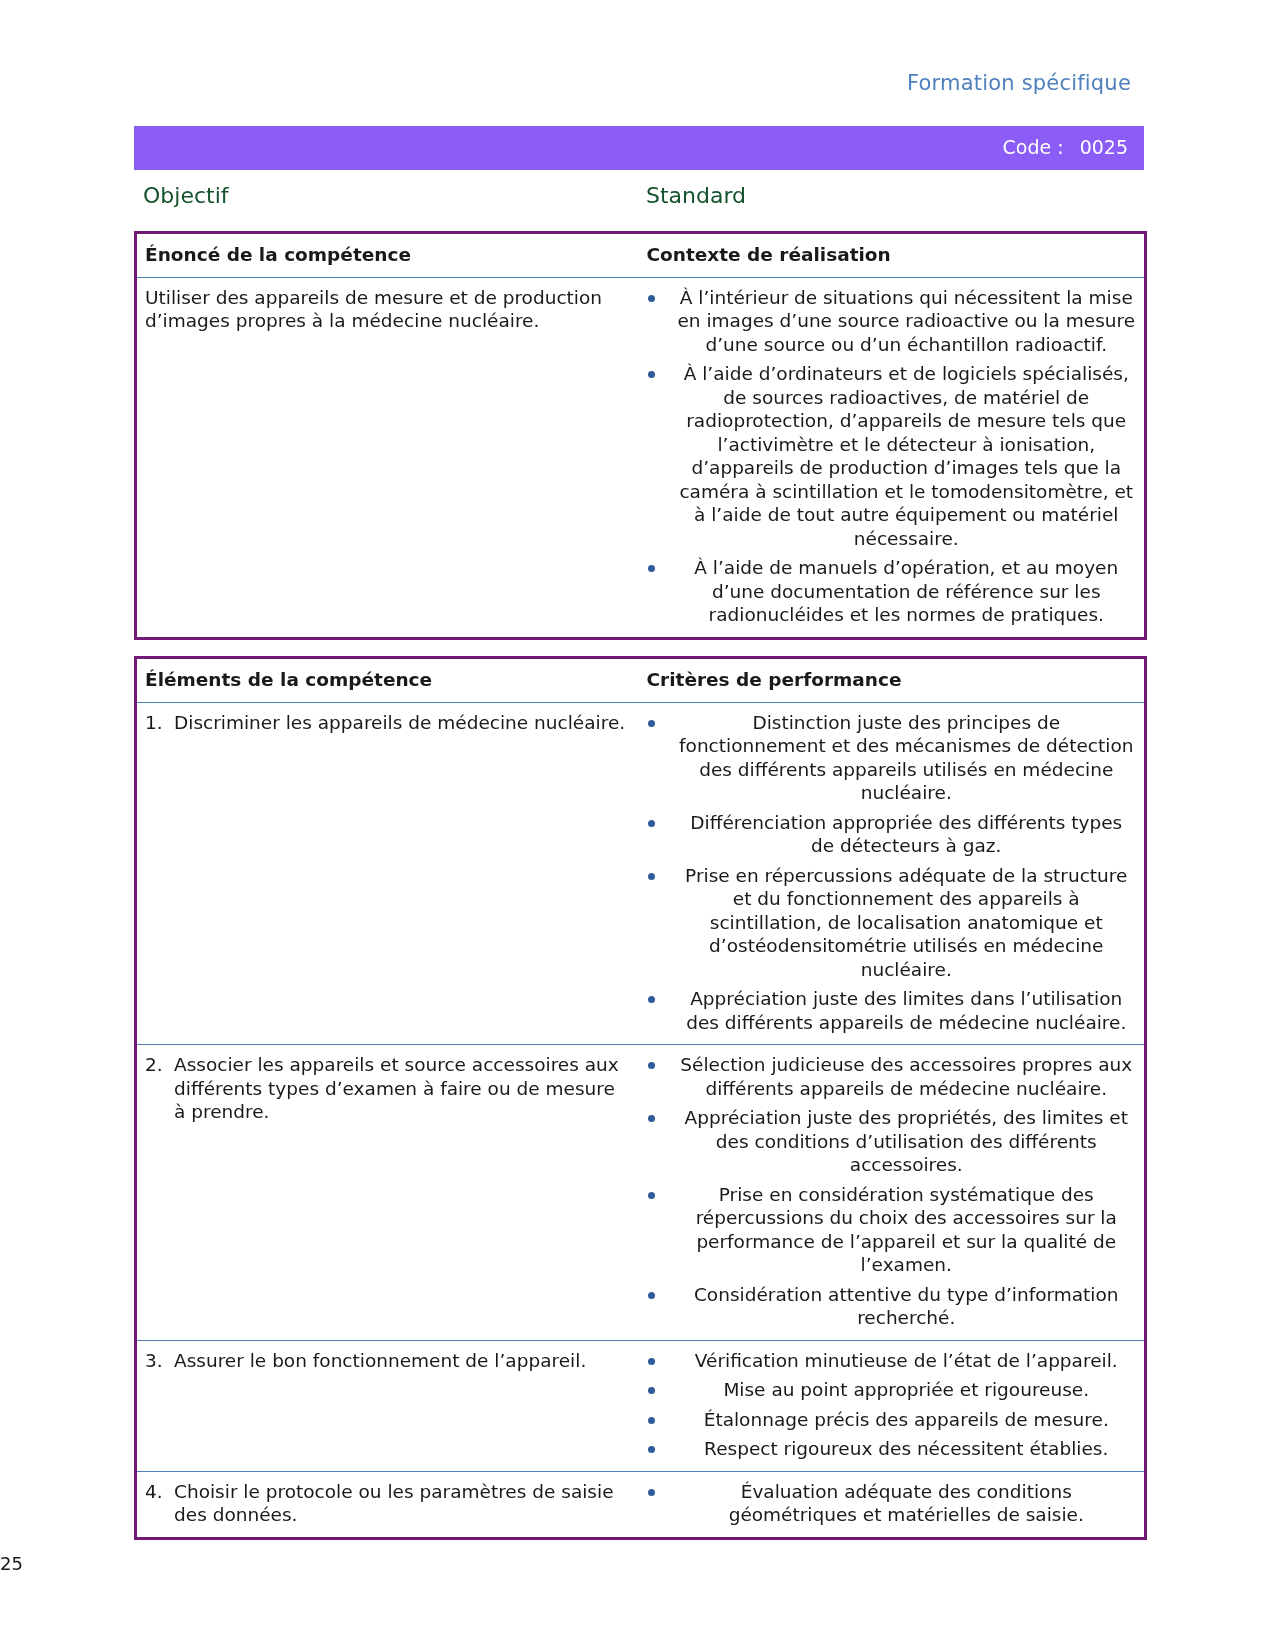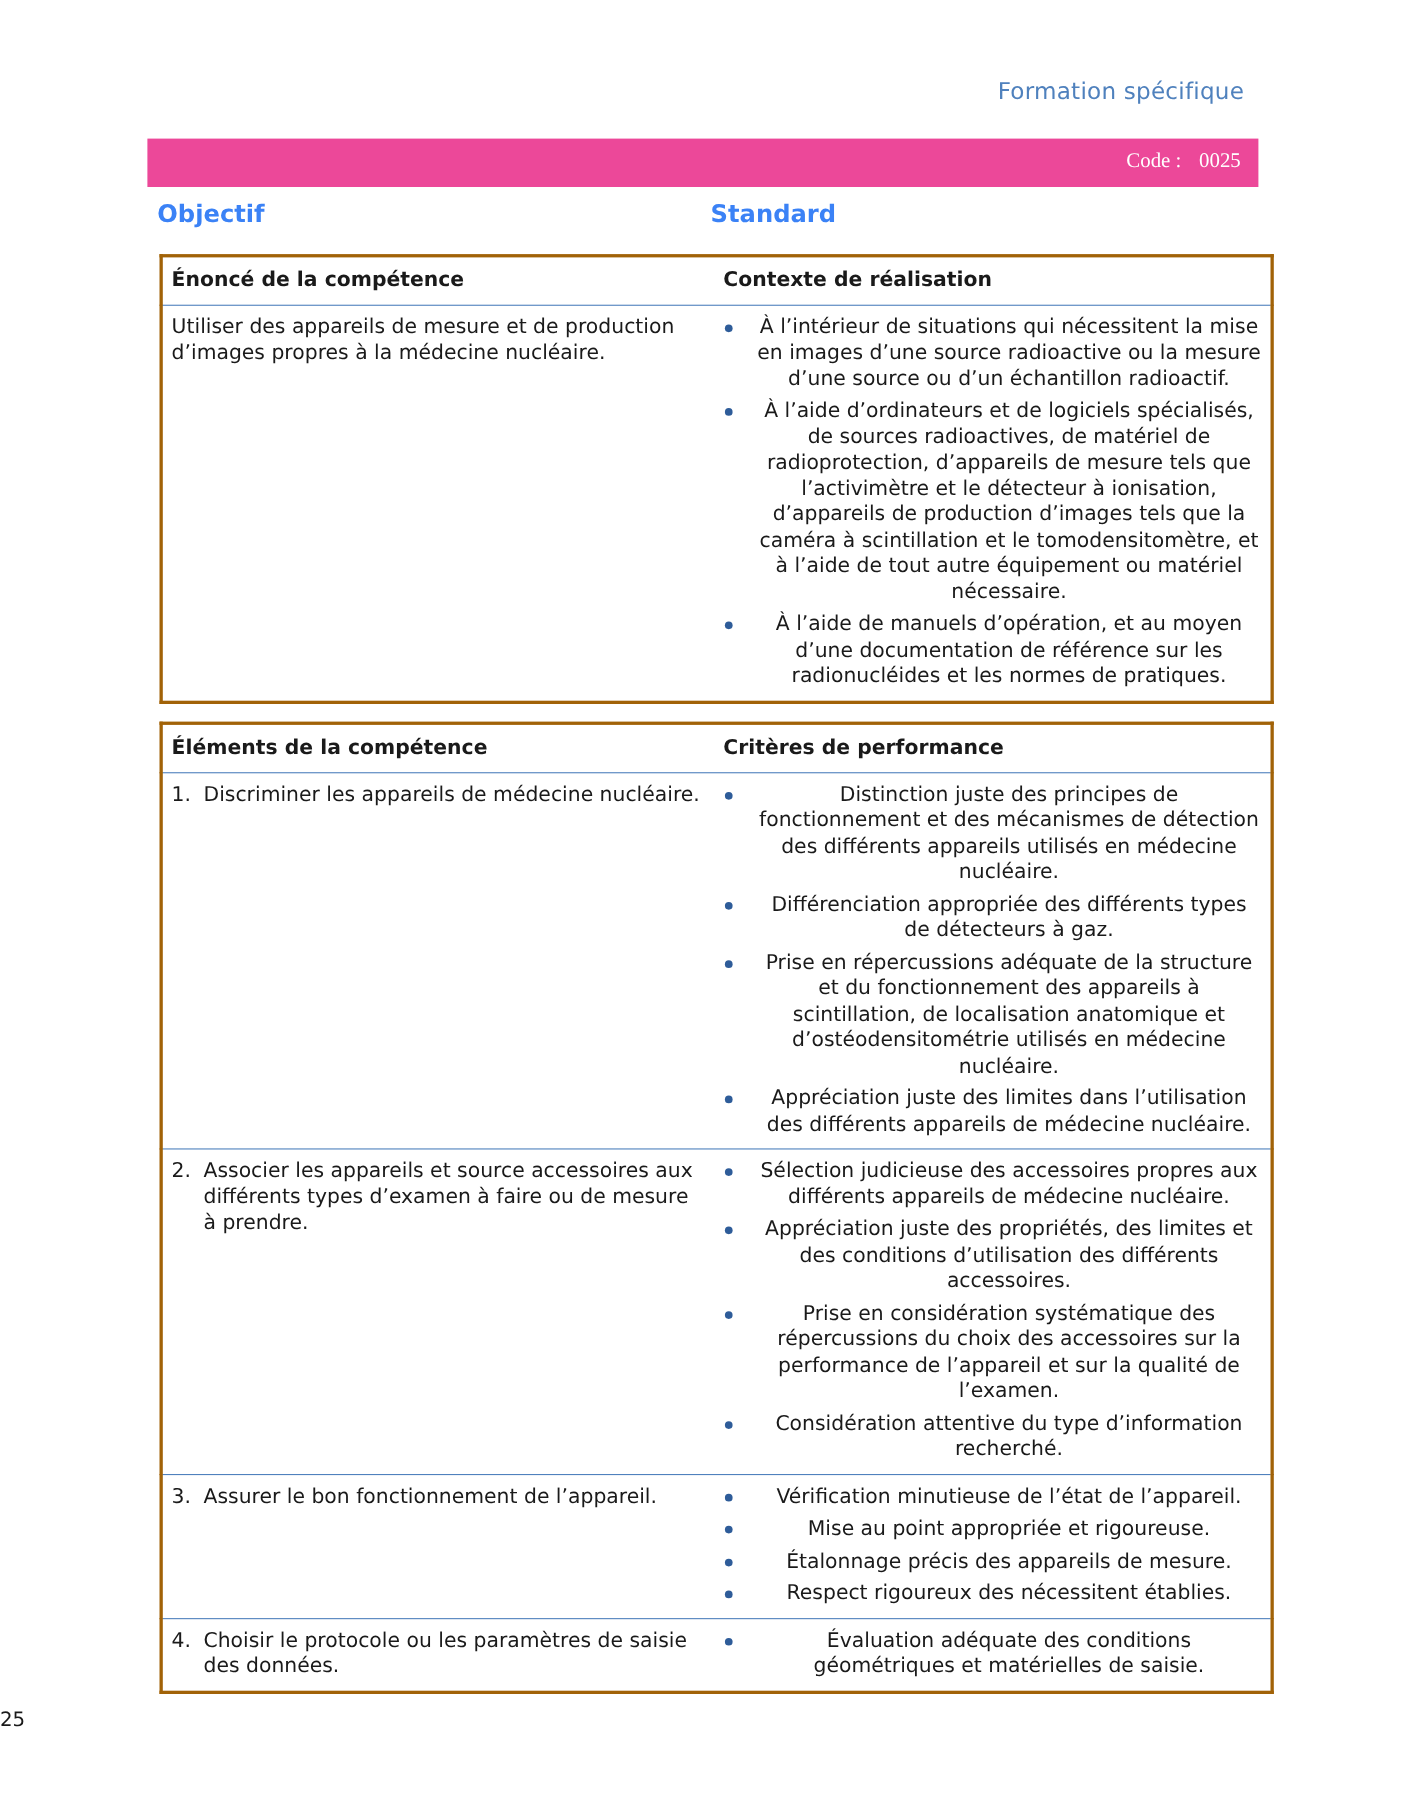--- a/index.html
+++ b/index.html
@@ -1,24 +1,24 @@
 <!DOCTYPE html>
 <html><head>
 <meta charset="utf-8">
 <style>
   html, body { margin: 0; padding: 0; background: #ffffff; }
   body { width: 1275px; height: 1650px; position: relative; font-family: "DejaVu Sans", sans-serif; color: #1a1a1a; }
   .running-head { position: absolute; top: 71px; right: 144px; font-size: 21px; color: #4f81bd; letter-spacing: 0.2px; }
-  .code-bar { position: absolute; top: 126px; left: 134px; width: 1010px; height: 44px; background: #ec4899; color: #ffffff; font-size: 19px; box-sizing: border-box; padding: 10px 16px 0 0; text-align: right; font-family: Liberation Serif, serif; }
+  .code-bar { position: absolute; top: 126px; left: 134px; width: 1010px; height: 44px; background: #8b5cf6; color: #ffffff; font-size: 19px; box-sizing: border-box; padding: 10px 16px 0 0; text-align: right; }
   .code-bar .code-label { margin-right: 16px; }
   .section-heads { position: absolute; top: 183px; left: 134px; width: 1010px; height: 36px; }
-  .section-head { position: absolute; top: 0; font-size: 22px; font-weight: bold; color: #3b82f6; }
+  .section-head { position: absolute; top: 0; font-size: 22px; font-weight: normal; color: #14532d; }
   .section-head.left { left: 9px; }
   .section-head.right { left: 512px; }
-  table.comp { position: absolute; left: 145px; width: 1010px; border-collapse: collapse; border: 3px solid #a16207; table-layout: fixed; font-size: 18.5px; line-height: 23.5px; }
+  table.comp { position: absolute; left: 134px; width: 1010px; border-collapse: collapse; border: 3px solid #701a75; table-layout: fixed; font-size: 18.5px; line-height: 23.5px; }
   table.comp td, table.comp th { vertical-align: top; text-align: left; padding: 0 8px; }
   table.comp col.c1 { width: 503px; }
   table.comp col.c2 { width: 507px; }
   table.comp tr.hdr th { font-weight: bold; font-size: 18.5px; padding-top: 9px; padding-bottom: 10px; border-bottom: 1.5px solid #4f81bd; }
   table.comp tr.row td { padding-top: 8px; padding-bottom: 4px; }
   table.comp tr.row + tr.row td { border-top: 1.5px solid #4f81bd; }
   table#t1 { top: 231px; }
   table#t2 { top: 656px; }
   ul.bullets { list-style: none; margin: 0; padding: 0; text-align: center; }
   ul.bullets li { position: relative; padding-left: 30px; margin-bottom: 6px; }

